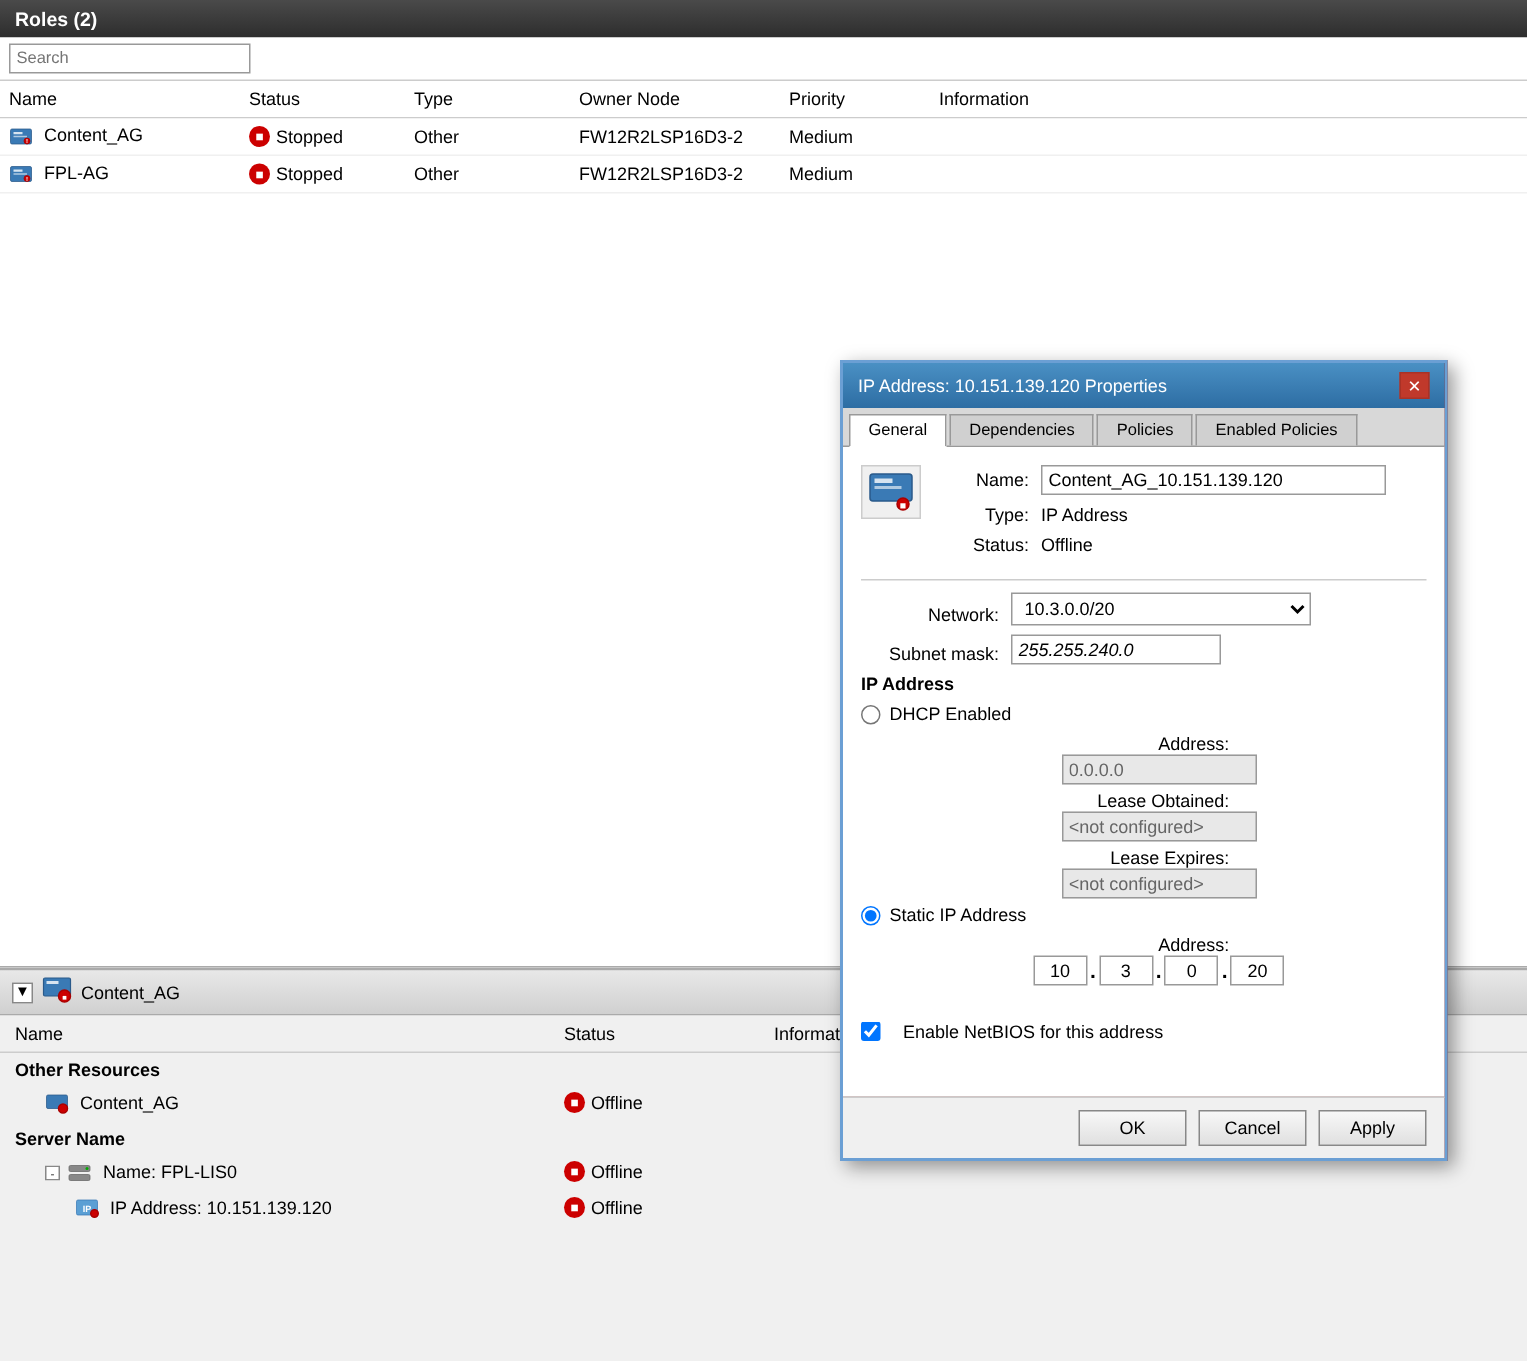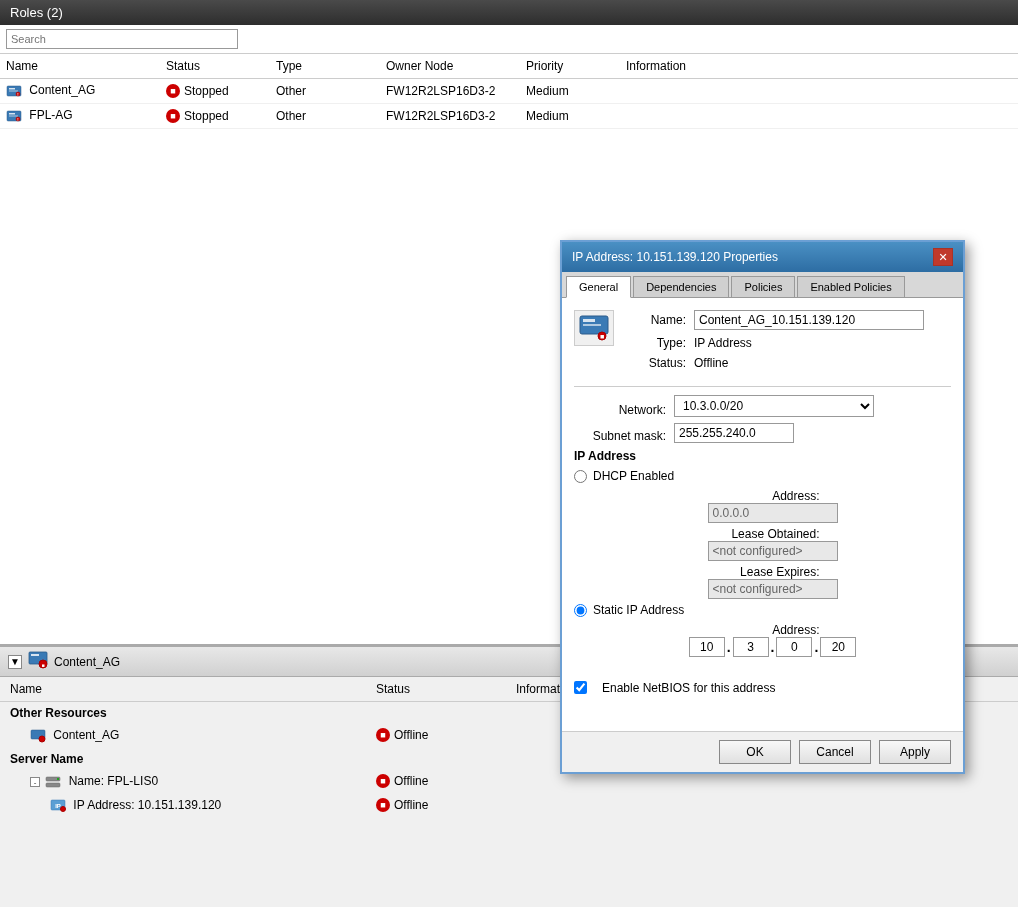--- a/index.html
+++ b/index.html
@@ -6,30 +6,30 @@
     body { font-family: 'Segoe UI', Tahoma, sans-serif; font-size: 12px; background: #f0f0f0; overflow: hidden; }
 
     
     .top-panel { width: 1018px; height: 645px; background: #fff; border-bottom: 1px solid #aaa; position: relative; }
 
     .panel-title-bar {
       background: linear-gradient(to bottom, #4a4a4a, #2d2d2d);
       color: #fff;
       padding: 5px 10px;
       font-size: 13px;
-      font-weight: normal;
+      font-weight: bold;
     }
 
     .search-bar {
       padding: 4px 6px;
       border-bottom: 1px solid #ccc;
       background: #fff;
     }
     .search-bar input {
-      width: 232px;
+      width: 161px;
       height: 20px;
       border: 1px solid #999;
       padding: 2px 4px;
       font-size: 11px;
       color: #888;
     }
 
     .table-header {
       display: flex;
       background: #fff;
@@ -330,24 +330,25 @@
     .network-select {
       width: 200px;
       height: 22px;
       border: 1px solid #999;
       padding: 1px 4px;
       font-size: 12px;
       background: #fff;
     }
 
     .subnet-input {
-      width: 120px;
+      width: 140px;
       border: 1px solid #999;
       padding: 2px 4px;
       font-size: 12px;
+      font-style: italic;
     }
 
     .network-row {
       display: flex;
       align-items: flex-end;
       margin-bottom: 6px;
     }
 
     .network-label {
       width: 100px;

